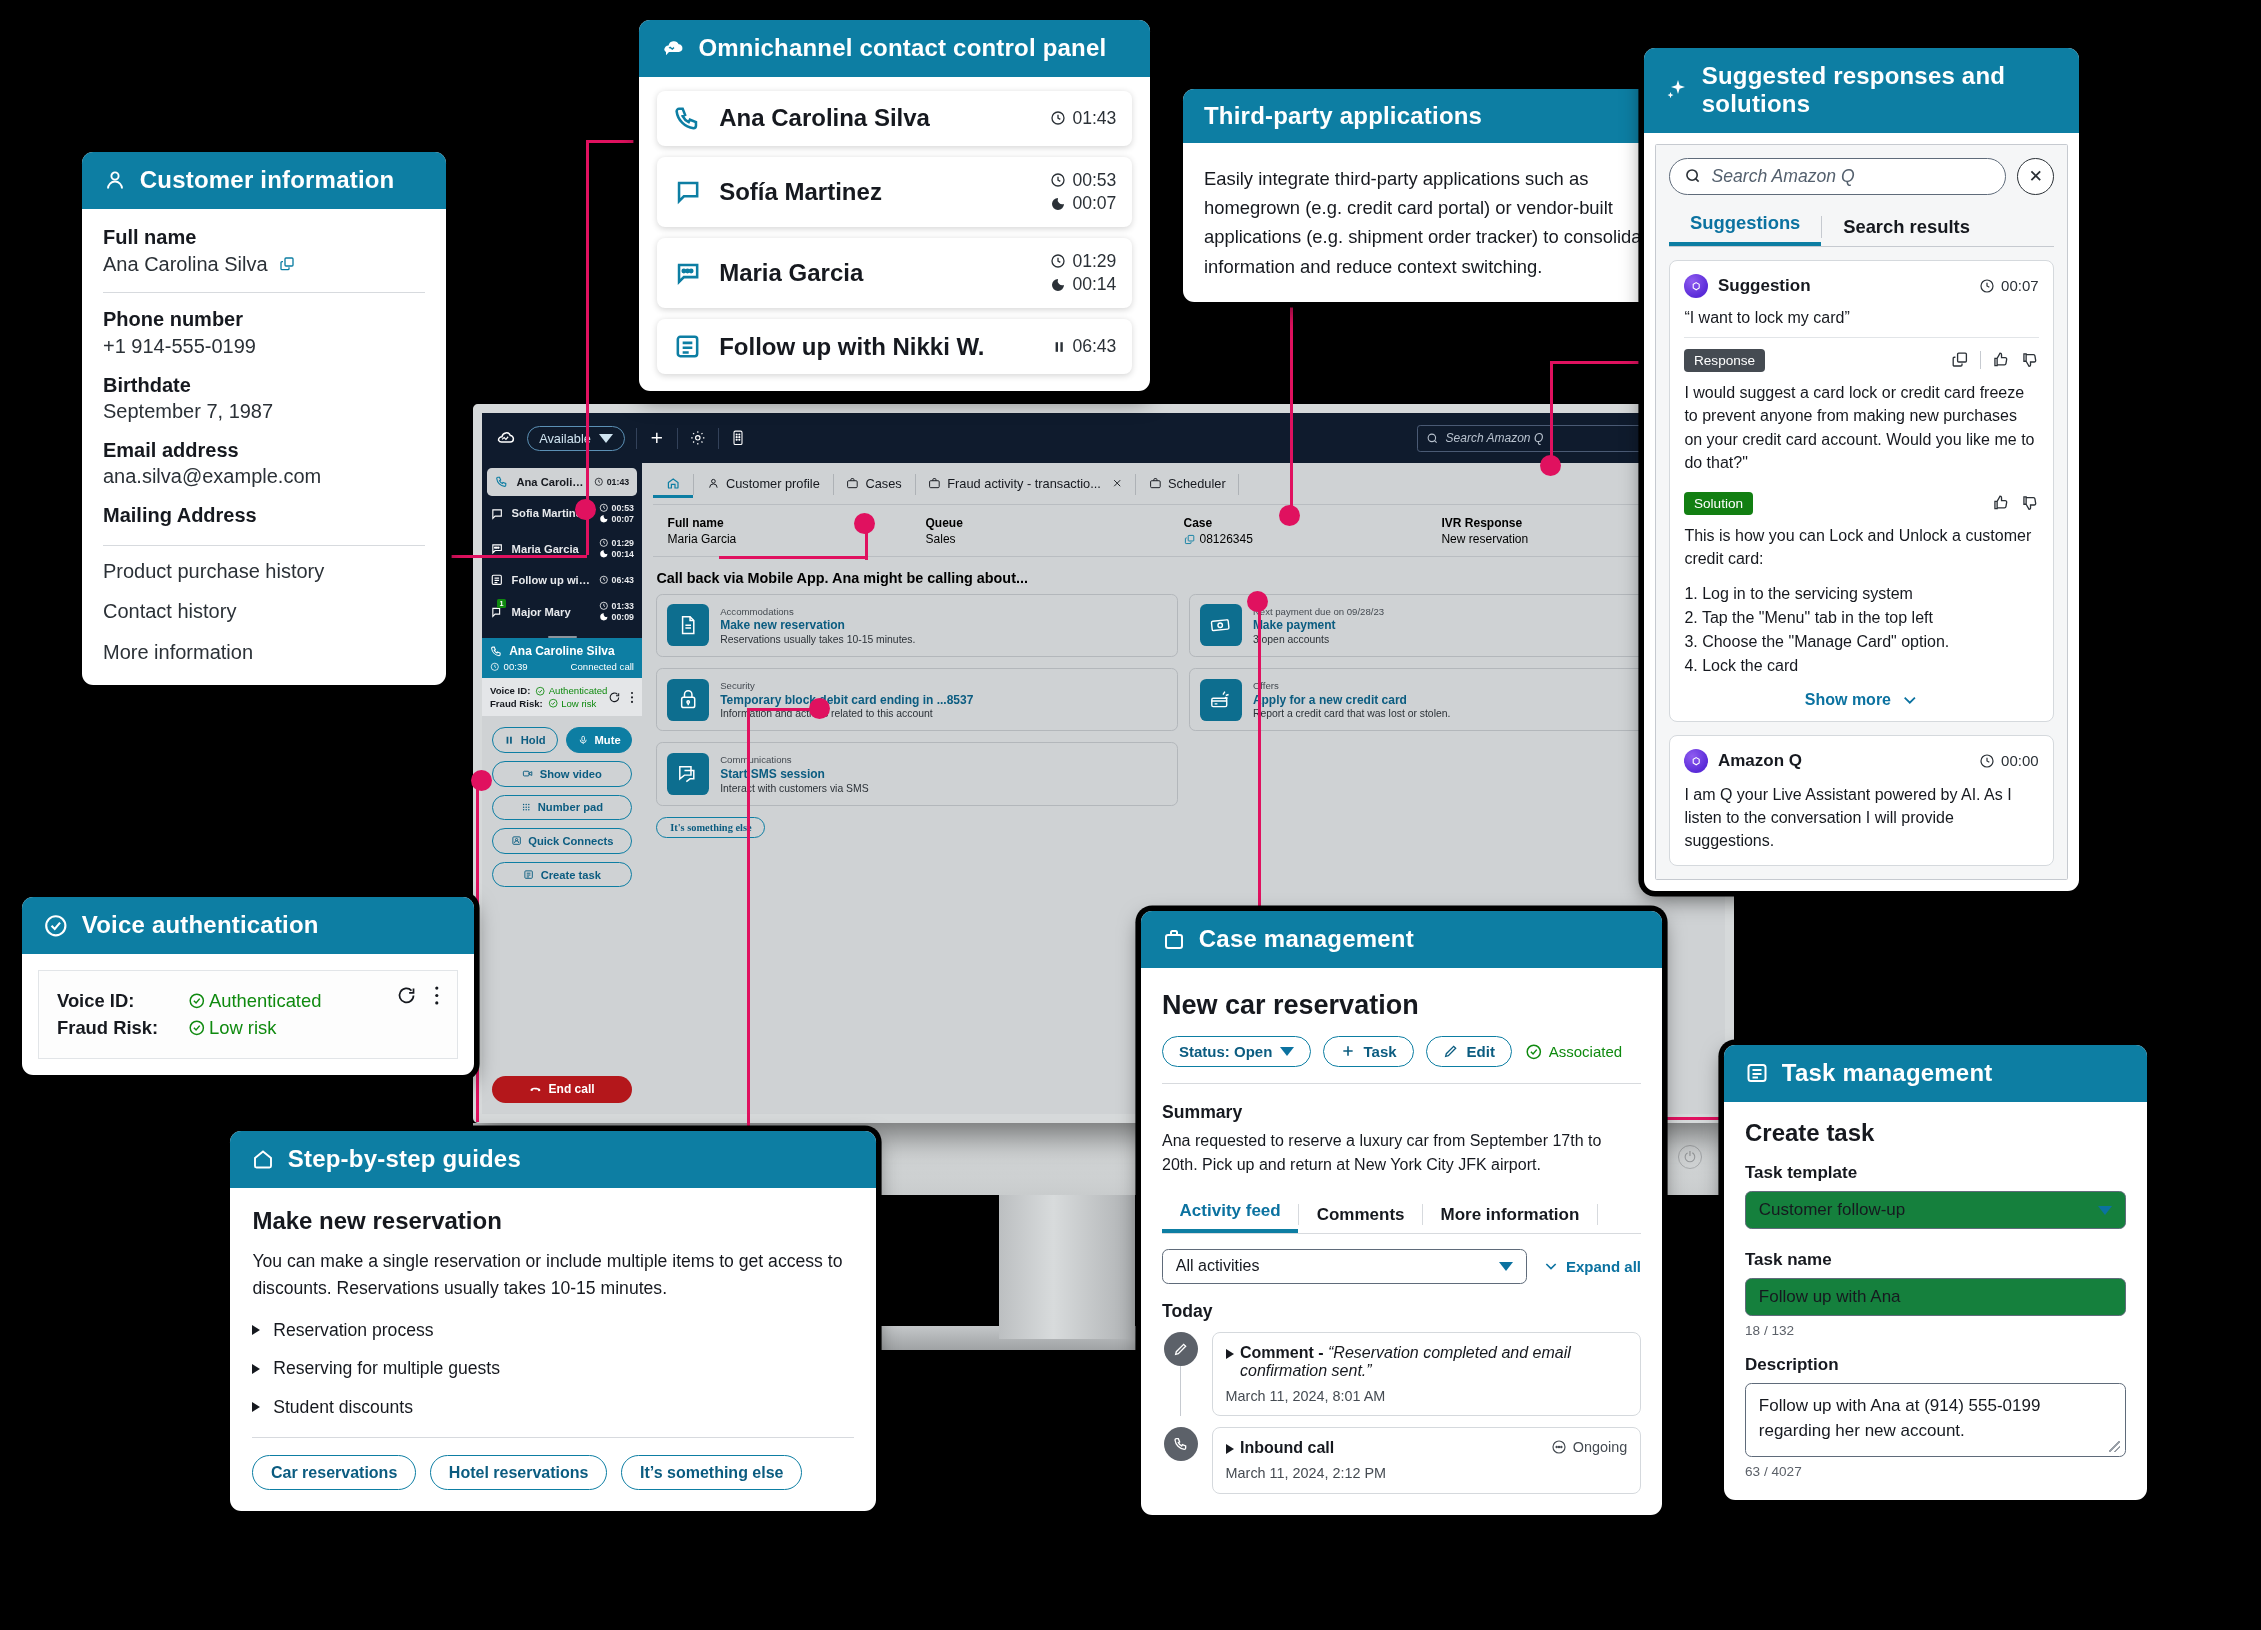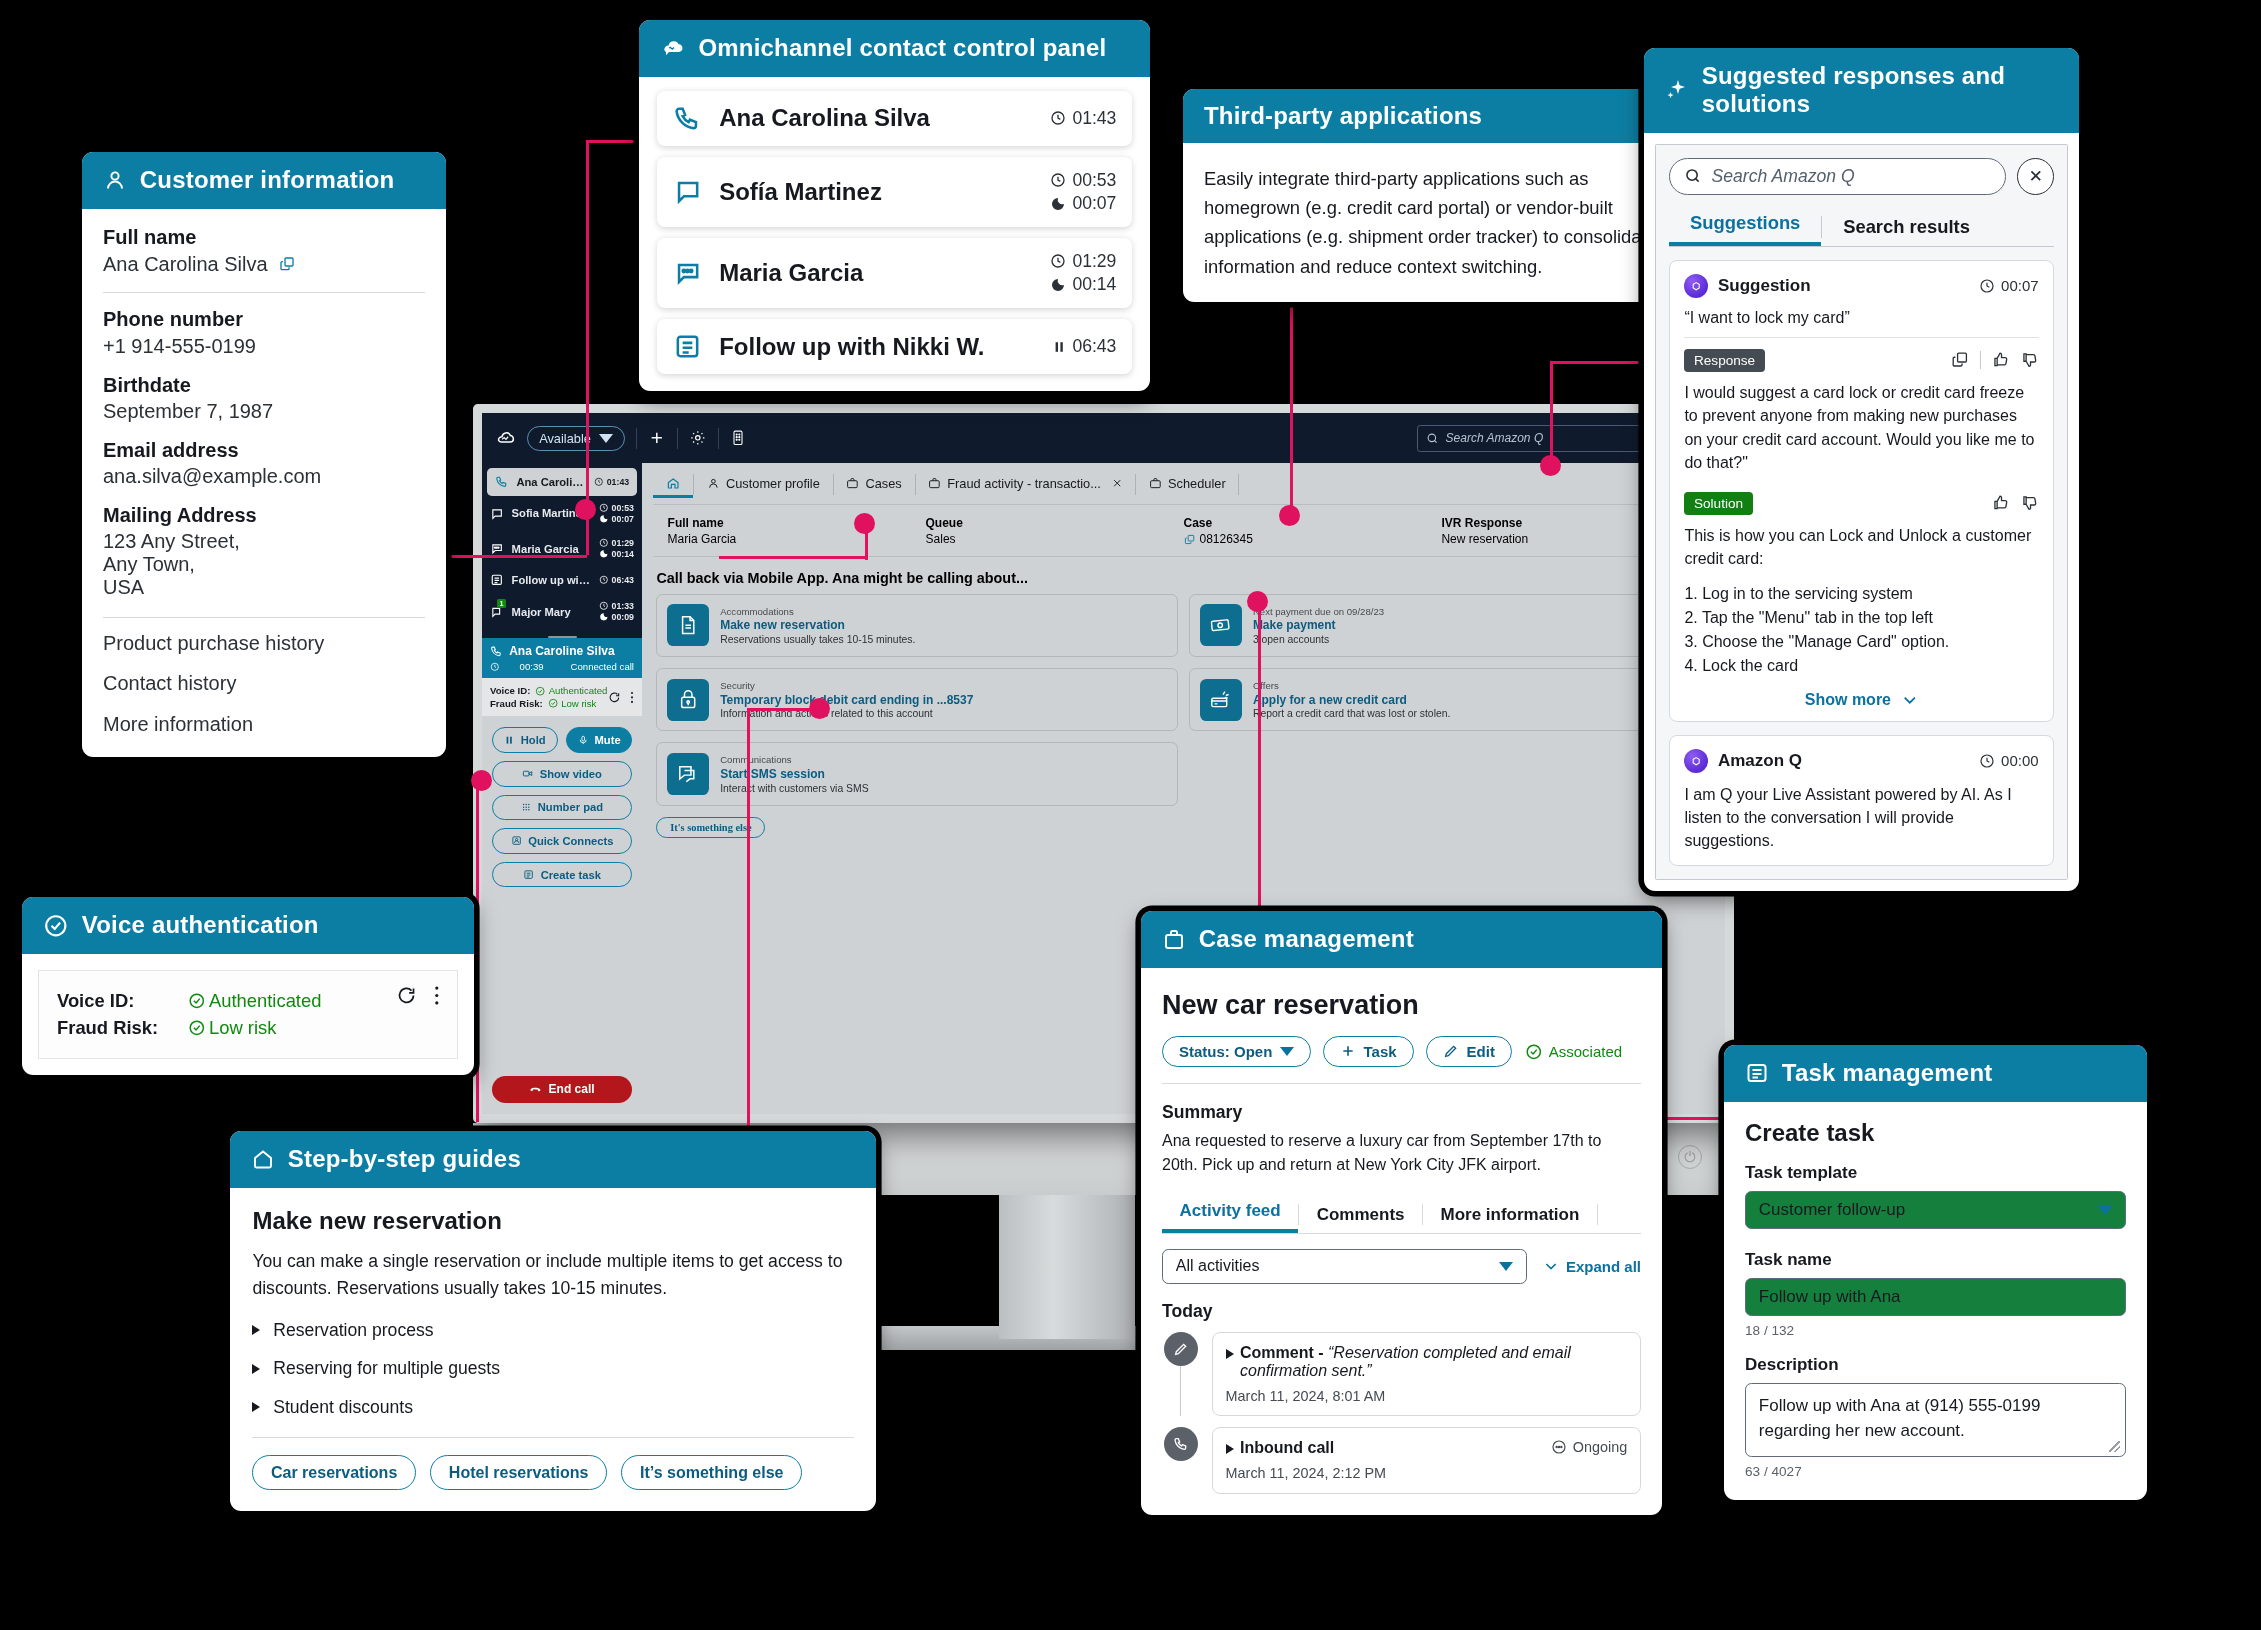--- a/index.html
+++ b/index.html
@@ -494,21 +494,21 @@
           </div>
 
           <div class="ccp-active-bar">
             <div class="t1">
               <svg width="12.8" height="12.8" viewBox="0 0 24 24" fill="none" stroke="#fff" stroke-width="2">
                   <path d="M5 4h3l2 5-2 1a11 11 0 005 5l1-2 5 2v3a2 2 0 01-2 2A16 16 0 013 6a2 2 0 012-2z"></path>
                 </svg>
               <span>Ana Caroline Silva</span>
             </div>
             <div class="t2">
-              <span style="display:flex;align-items:center;gap:20px;">
+              <span style="display:flex;align-items:center;gap:4px;">
                 <svg width="9.6" height="9.6" viewBox="0 0 24 24" stroke="#fff" stroke-width="2" fill="none">
                     <circle cx="12" cy="12" r="9"></circle>
                     <path d="M12 7v5l3 2"></path>
                   </svg>
                 <span>00:39</span>
               </span>
               <span>Connected call</span>
             </div>
           </div>
 
@@ -794,23 +794,20 @@
         </span>
       </div>
       <div class="hr"></div>
       <div class="lbl">Phone number</div>
       <div class="val" style="margin:3.2px 0 16px;">+1 914-555-0199</div>
       <div class="lbl">Birthdate</div>
       <div class="val" style="margin:3.2px 0 16px;">September 7, 1987</div>
       <div class="lbl">Email address</div>
       <div class="val" style="margin:3.2px 0 16px;">ana.silva@example.com</div>
       <div class="lbl">Mailing Address</div>
-      <div class="val" style="margin:3.2px 0 0; white-space:pre-line;">123 Any Street,
-Any Town,
-USA</div>
       <div class="hr" style="margin:17.6px 0 14.4px;"></div>
       <div class="val" style="margin:0 0 17.6px;">Product purchase history</div>
       <div class="val" style="margin:0 0 17.6px;">Contact history</div>
       <div class="val">More information</div>
     </div>
   </div>
 
   <div class="card" style="left:639px; top:20px; width:511px;">
     <div class="card-head">
       <span class="hicon">

